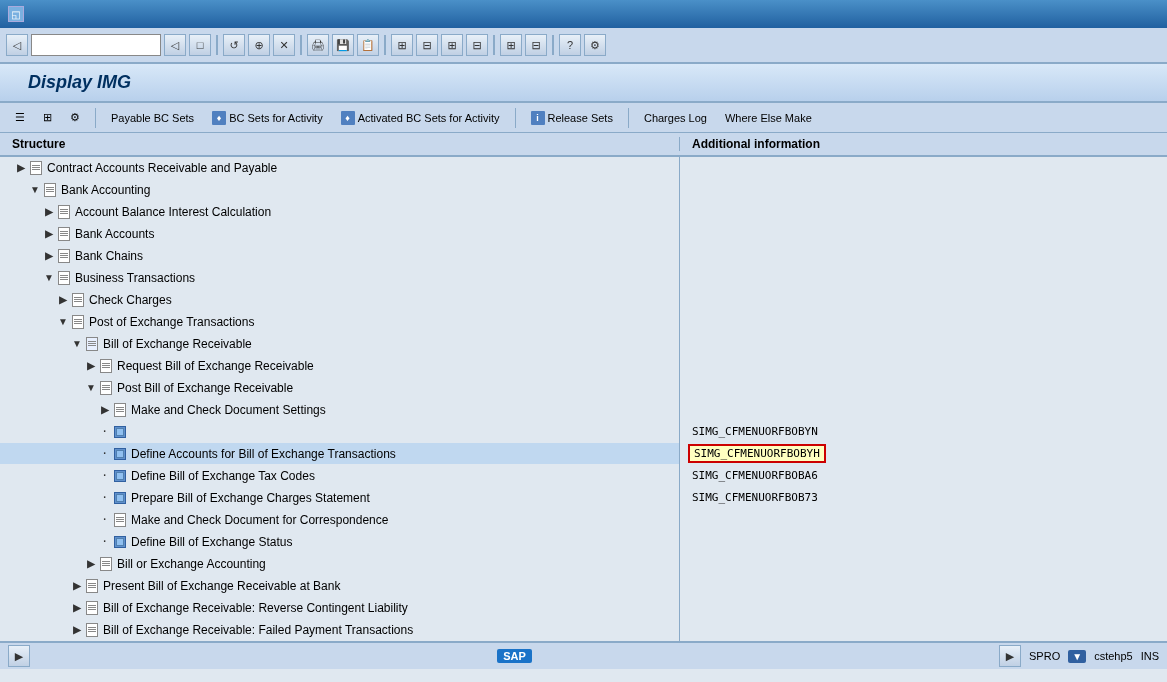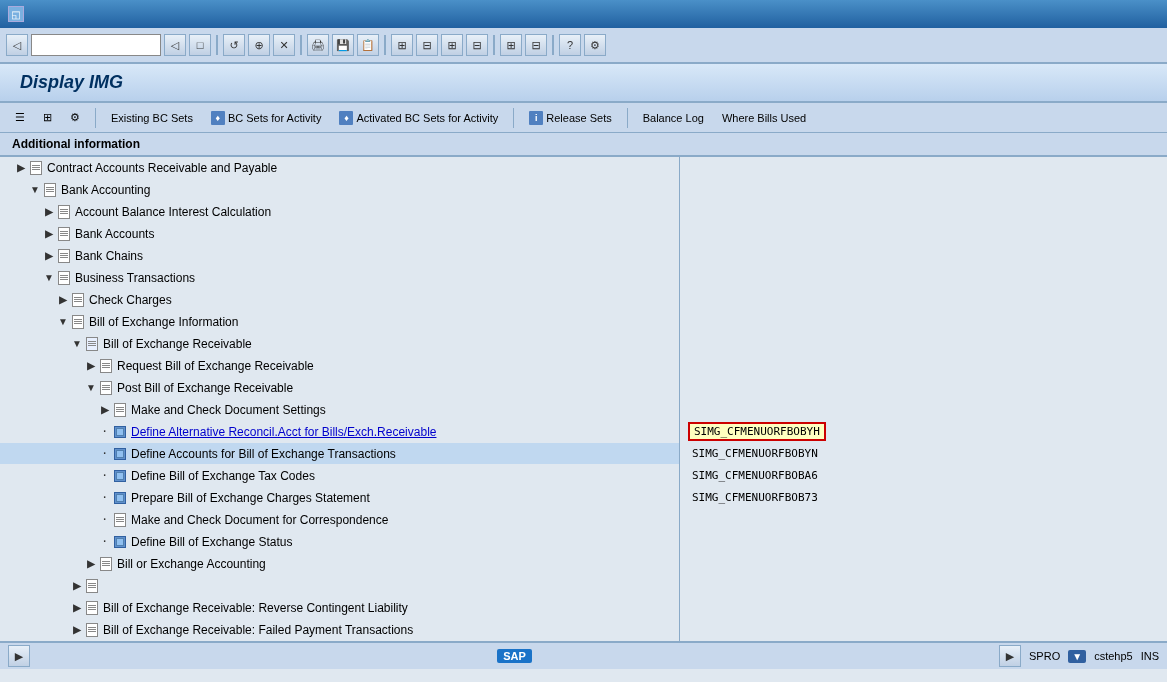--- a/index.html
+++ b/index.html
@@ -77,21 +77,21 @@
     .toolbar-sep {
       width: 2px; height: 20px;
       background: #8aaac8;
       margin: 0 2px;
     }
 
     
     .page-header {
       background: linear-gradient(to bottom, #d8e8f8, #b8d0ec);
       border-bottom: 2px solid #8aaac8;
-      padding: 8px 20px;
+      padding: 8px 28px;
       display: flex;
       align-items: center;
     }
     .page-title {
       font-size: 18px;
       font-weight: bold;
       color: #003060;
       font-style: italic;
     }
 
@@ -281,45 +281,46 @@
       <span>☰</span>
     </div>
     <div class="sec-btn">
       <span>⊞</span>
     </div>
     <div class="sec-btn">
       <span>⚙</span>
     </div>
     <div class="sec-sep"></div>
     <div class="sec-btn">
-      <span>Existing BC Sets</span>
+      <span>Payable BC Sets</span>
     </div>
     <div class="sec-btn">
       <span class="sec-btn-icon">♦</span>
       <span>BC Sets for Activity</span>
     </div>
     <div class="sec-btn">
       <span class="sec-btn-icon">♦</span>
       <span>Activated BC Sets for Activity</span>
     </div>
     <div class="sec-sep"></div>
     <div class="sec-btn">
       <span class="sec-btn-icon">i</span>
       <span>Release Sets</span>
     </div>
     <div class="sec-sep"></div>
     <div class="sec-btn">
-      <span>Balance Log</span>
-    </div>
-    <div class="sec-btn">
-      <span>Where Bills Used</span>
+      <span>Charges Log</span>
+    </div>
+    <div class="sec-btn">
+      <span>Where Else Make</span>
     </div>
   </div>
 
   <div class="col-headers">
+    <div class="col-structure">Structure</div>
     <div class="col-additional">Additional information</div>
   </div>
 
   <div class="tree-container">
     <div class="tree-pane" id="tree-pane">
         <div class="tree-row">
           <span class="tree-indent" style="width: 14px; display: inline-block;"></span>
           <span class="tree-toggle">▶</span>
           <span class="tree-node-icon">
             <div style="width: 12px; height: 14px; background: white; border: 1px solid rgb(136, 136, 136); display: flex; flex-direction: column; justify-content: center; align-items: center; gap: 1px;">
@@ -405,21 +406,21 @@
         <div class="tree-row">
           <span class="tree-indent" style="width: 56px; display: inline-block;"></span>
           <span class="tree-toggle">▼</span>
           <span class="tree-node-icon">
             <div style="width: 12px; height: 14px; background: white; border: 1px solid rgb(136, 136, 136); display: flex; flex-direction: column; justify-content: center; align-items: center; gap: 1px;">
               <div style="width: 8px; height: 1px; background: rgb(136, 136, 136);"></div>
               <div style="width: 8px; height: 1px; background: rgb(136, 136, 136);"></div>
               <div style="width: 8px; height: 1px; background: rgb(136, 136, 136);"></div>
             </div>
           </span>
-          <span class="tree-label">Bill of Exchange Information</span>
+          <span class="tree-label">Post of Exchange Transactions</span>
         </div>
         <div class="tree-row">
           <span class="tree-indent" style="width: 70px; display: inline-block;"></span>
           <span class="tree-toggle">▼</span>
           <span class="tree-node-icon">
             <div style="width: 12px; height: 14px; background: rgb(232, 240, 255); border: 1px solid rgb(136, 136, 136); display: flex; flex-direction: column; justify-content: center; align-items: center; gap: 1px;">
               <div style="width: 8px; height: 1px; background: rgb(136, 136, 136);"></div>
               <div style="width: 8px; height: 1px; background: rgb(136, 136, 136);"></div>
               <div style="width: 8px; height: 1px; background: rgb(136, 136, 136);"></div>
             </div>
@@ -463,21 +464,20 @@
           <span class="tree-label">Make and Check Document Settings</span>
         </div>
         <div class="tree-row">
           <span class="tree-indent" style="width: 98px; display: inline-block;"></span>
           <span class="tree-toggle">·</span>
           <span class="tree-node-icon">
             <div style="width: 12px; height: 12px; background: rgb(96, 144, 204); border: 1px solid rgb(48, 96, 160); display: flex; align-items: center; justify-content: center;">
               <div style="width: 8px; height: 8px; background: rgb(144, 192, 240); border: 1px solid rgb(80, 128, 176);"></div>
             </div>
           </span>
-          <span class="tree-label link">Define Alternative Reconcil.Acct for Bills/Exch.Receivable</span>
         </div>
         <div class="tree-row selected">
           <span class="tree-indent" style="width: 98px; display: inline-block;"></span>
           <span class="tree-toggle">·</span>
           <span class="tree-node-icon">
             <div style="width: 12px; height: 12px; background: rgb(96, 144, 204); border: 1px solid rgb(48, 96, 160); display: flex; align-items: center; justify-content: center;">
               <div style="width: 8px; height: 8px; background: rgb(144, 192, 240); border: 1px solid rgb(80, 128, 176);"></div>
             </div>
           </span>
           <span class="tree-label">Define Accounts for Bill of Exchange Transactions</span>
@@ -539,20 +539,21 @@
         <div class="tree-row">
           <span class="tree-indent" style="width: 70px; display: inline-block;"></span>
           <span class="tree-toggle">▶</span>
           <span class="tree-node-icon">
             <div style="width: 12px; height: 14px; background: white; border: 1px solid rgb(136, 136, 136); display: flex; flex-direction: column; justify-content: center; align-items: center; gap: 1px;">
               <div style="width: 8px; height: 1px; background: rgb(136, 136, 136);"></div>
               <div style="width: 8px; height: 1px; background: rgb(136, 136, 136);"></div>
               <div style="width: 8px; height: 1px; background: rgb(136, 136, 136);"></div>
             </div>
           </span>
+          <span class="tree-label">Present Bill of Exchange Receivable at Bank</span>
         </div>
         <div class="tree-row">
           <span class="tree-indent" style="width: 70px; display: inline-block;"></span>
           <span class="tree-toggle">▶</span>
           <span class="tree-node-icon">
             <div style="width: 12px; height: 14px; background: white; border: 1px solid rgb(136, 136, 136); display: flex; flex-direction: column; justify-content: center; align-items: center; gap: 1px;">
               <div style="width: 8px; height: 1px; background: rgb(136, 136, 136);"></div>
               <div style="width: 8px; height: 1px; background: rgb(136, 136, 136);"></div>
               <div style="width: 8px; height: 1px; background: rgb(136, 136, 136);"></div>
             </div>
@@ -579,24 +580,24 @@
         <div class="info-row"></div>
         <div class="info-row"></div>
         <div class="info-row"></div>
         <div class="info-row"></div>
         <div class="info-row"></div>
         <div class="info-row"></div>
         <div class="info-row"></div>
         <div class="info-row"></div>
         <div class="info-row"></div>
         <div class="info-row">
+          <span class="trans-code">SIMG_CFMENUORFBOBYN</span>
+        </div>
+        <div class="info-row">
           <span class="trans-code selected-box">SIMG_CFMENUORFBOBYH</span>
-        </div>
-        <div class="info-row">
-          <span class="trans-code">SIMG_CFMENUORFBOBYN</span>
         </div>
         <div class="info-row">
           <span class="trans-code">SIMG_CFMENUORFBOBA6</span>
         </div>
         <div class="info-row">
           <span class="trans-code">SIMG_CFMENUORFBOB73</span>
         </div>
         <div class="info-row"></div>
         <div class="info-row"></div>
         <div class="info-row"></div>

